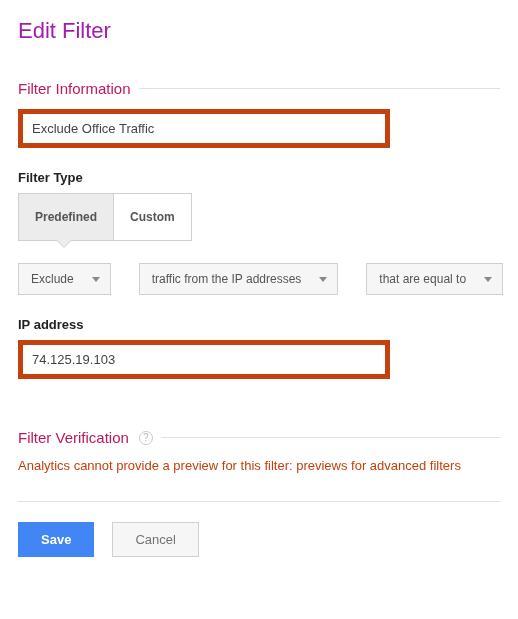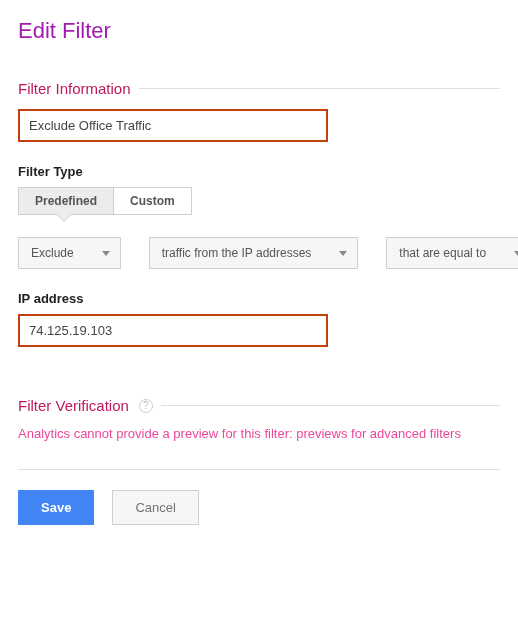--- a/index.html
+++ b/index.html
@@ -35,36 +35,36 @@
       background: #e0e0e0;
     }
     .label {
       font-size: 13px;
       font-weight: bold;
       color: #222;
       margin-bottom: 8px;
       display: block;
     }
     .text-input {
-      width: 310px;
+      width: 372px;
       padding: 7px 9px;
-      border: 2px solid #c2410c;
+      border: 5px solid #c2410c;
       font-size: 13px;
       color: #444;
       outline: none;
     }
     .field-group { margin-bottom: 22px; }
     .toggle-group {
       display: inline-flex;
       border: 1px solid #d0d0d0;
       position: relative;
       margin-bottom: 8px;
     }
     .toggle-btn {
-      padding: 6px 16px;
+      padding: 16px 16px;
       font-size: 12px;
       font-weight: bold;
       color: #555;
       background: #fff;
       border: none;
       cursor: pointer;
     }
     .toggle-btn.active {
       background: #ececec;
     }
@@ -91,21 +91,21 @@
     }
     .dropdown-row {
       display: flex;
       gap: 28px;
       margin-top: 14px;
       margin-bottom: 22px;
     }
     .dropdown {
       display: inline-flex;
       align-items: center;
-      gap: 28px;
+      gap: 18px;
       padding: 8px 10px 8px 12px;
       border: 1px solid #d0d0d0;
       background: #f6f6f6;
       font-size: 12px;
       color: #555;
       cursor: pointer;
       white-space: nowrap;
     }
     .dropdown .arrow {
       width: 0; height: 0;
@@ -119,21 +119,21 @@
       justify-content: center;
       width: 14px; height: 14px;
       border: 1px solid #ccc;
       border-radius: 50%;
       font-size: 10px;
       color: #bbb;
       margin-left: 2px;
     }
     .verification-msg {
       font-size: 13px;
-      color: #ec4899;
+      color: #c2410c;
       margin-top: 4px;
       margin-bottom: 28px;
       white-space: nowrap;
       overflow: hidden;
     }
     .footer-divider {
       height: 1px;
       background: #e0e0e0;
       margin-bottom: 20px;
     }

